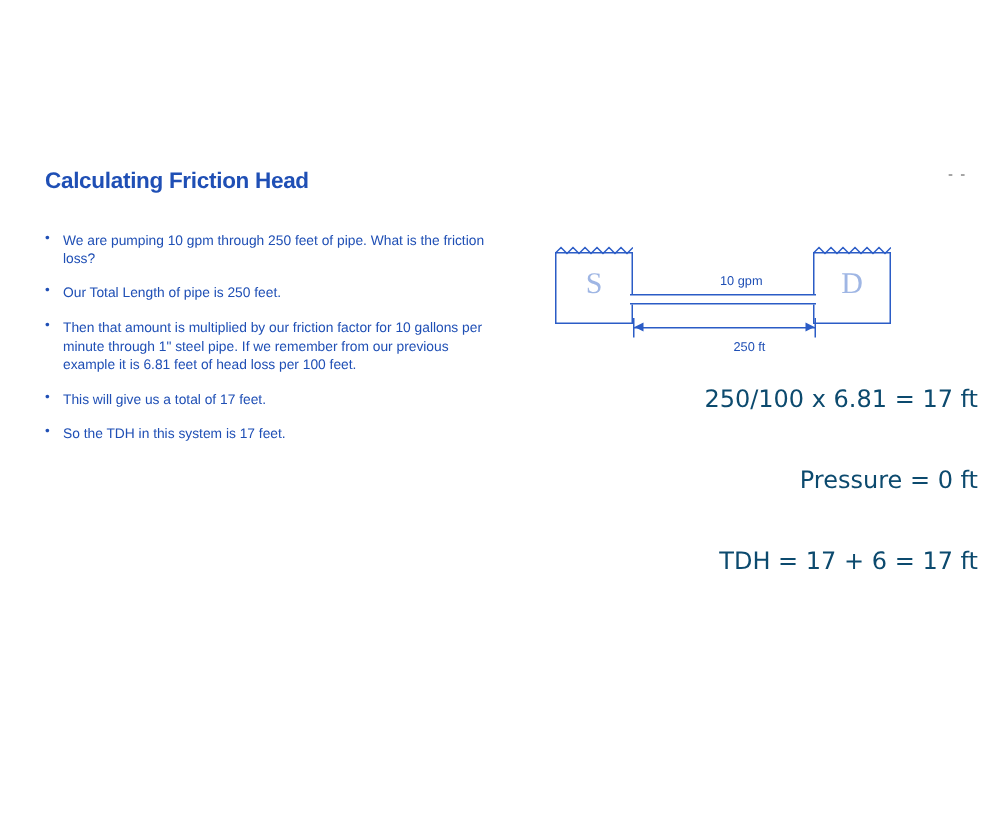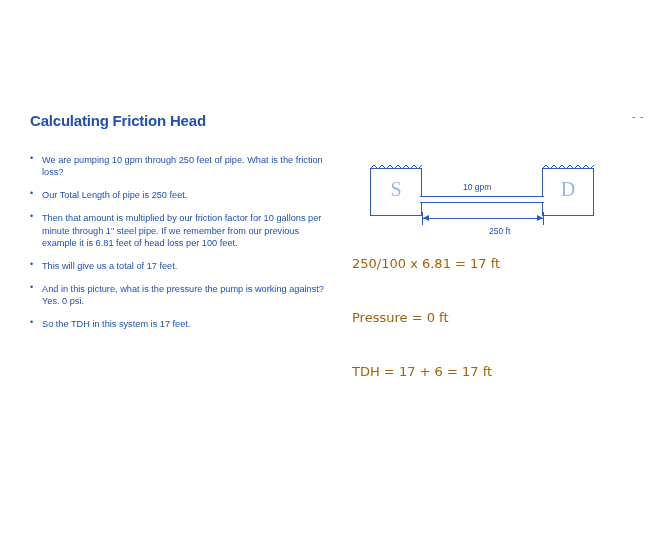--- a/index.html
+++ b/index.html
@@ -103,21 +103,21 @@
     top: 36px;
     width: 124px;
     height: 7px;
     border-top: 1.3px solid #2B5CC6;
     border-bottom: 1.3px solid #2B5CC6;
     box-sizing: border-box;
     background: #ffffff;
   }
   .gpm-label {
     position: absolute;
-    left: 95px;
+    left: 112px;
     top: 22px;
     font-size: 8.5px;
     color: #1F4FB5;
     background: #ffffff;
     padding: 0 2px;
   }
   .dim-line {
     position: absolute;
     left: 56px;
     top: 58px;
@@ -152,44 +152,43 @@
   .dim-label {
     position: absolute;
     left: 92px;
     top: 66px;
     font-size: 8.5px;
     color: #1F4FB5;
     margin-left: 31px;
   }
   .eq {
     position: absolute;
-    text-align: left;
-    color: #a16207;
-    font-size: 13px;
+    text-align: right;
+    color: #0c4a6e;
+    font-size: 16px;
     font-family: "DejaVu Sans", sans-serif;
     white-space: nowrap;
   }
   .eq1 { left: 352px; top: 256px; width: 300px; }
   .eq2 { left: 352px; top: 310px; width: 300px; }
   .eq3 { left: 352px; top: 364px; width: 300px; }
 </style>
 </head>
 <body>
 
 <div class="slide">
 
   <div class="title">Calculating Friction Head</div>
   <div class="corner-mark">- -</div>
 
   <div class="bullets">
     <div class="bullet">We are pumping 10 gpm through 250 feet of pipe.  What is the friction loss?</div>
     <div class="bullet">Our Total Length of pipe is 250 feet.</div>
     <div class="bullet">Then that amount is multiplied by our friction factor for 10 gallons per minute through 1" steel pipe.  If we remember from our previous example it is 6.81  feet of head loss per 100 feet.</div>
     <div class="bullet">This will give us a total of  17 feet.</div>
-    <div class="bullet">And in this picture, what is the pressure the pump is working against? Yes. 0 psi.</div>
     <div class="bullet">So the TDH in this system is 17 feet.</div>
   </div>
 
   <div class="diagram">
 
     <div class="tank left">
       <svg class="tank-top-zig" viewBox="0 0 52 6">
         <polyline points="0,5 4,1 8,5 12,1 16,5 20,1 24,5 28,1 32,5 36,1 40,5 44,1 48,5 52,1" fill="none" stroke="#2B5CC6" stroke-width="1"></polyline>
       </svg>
       <div class="tank-letter">S</div>

